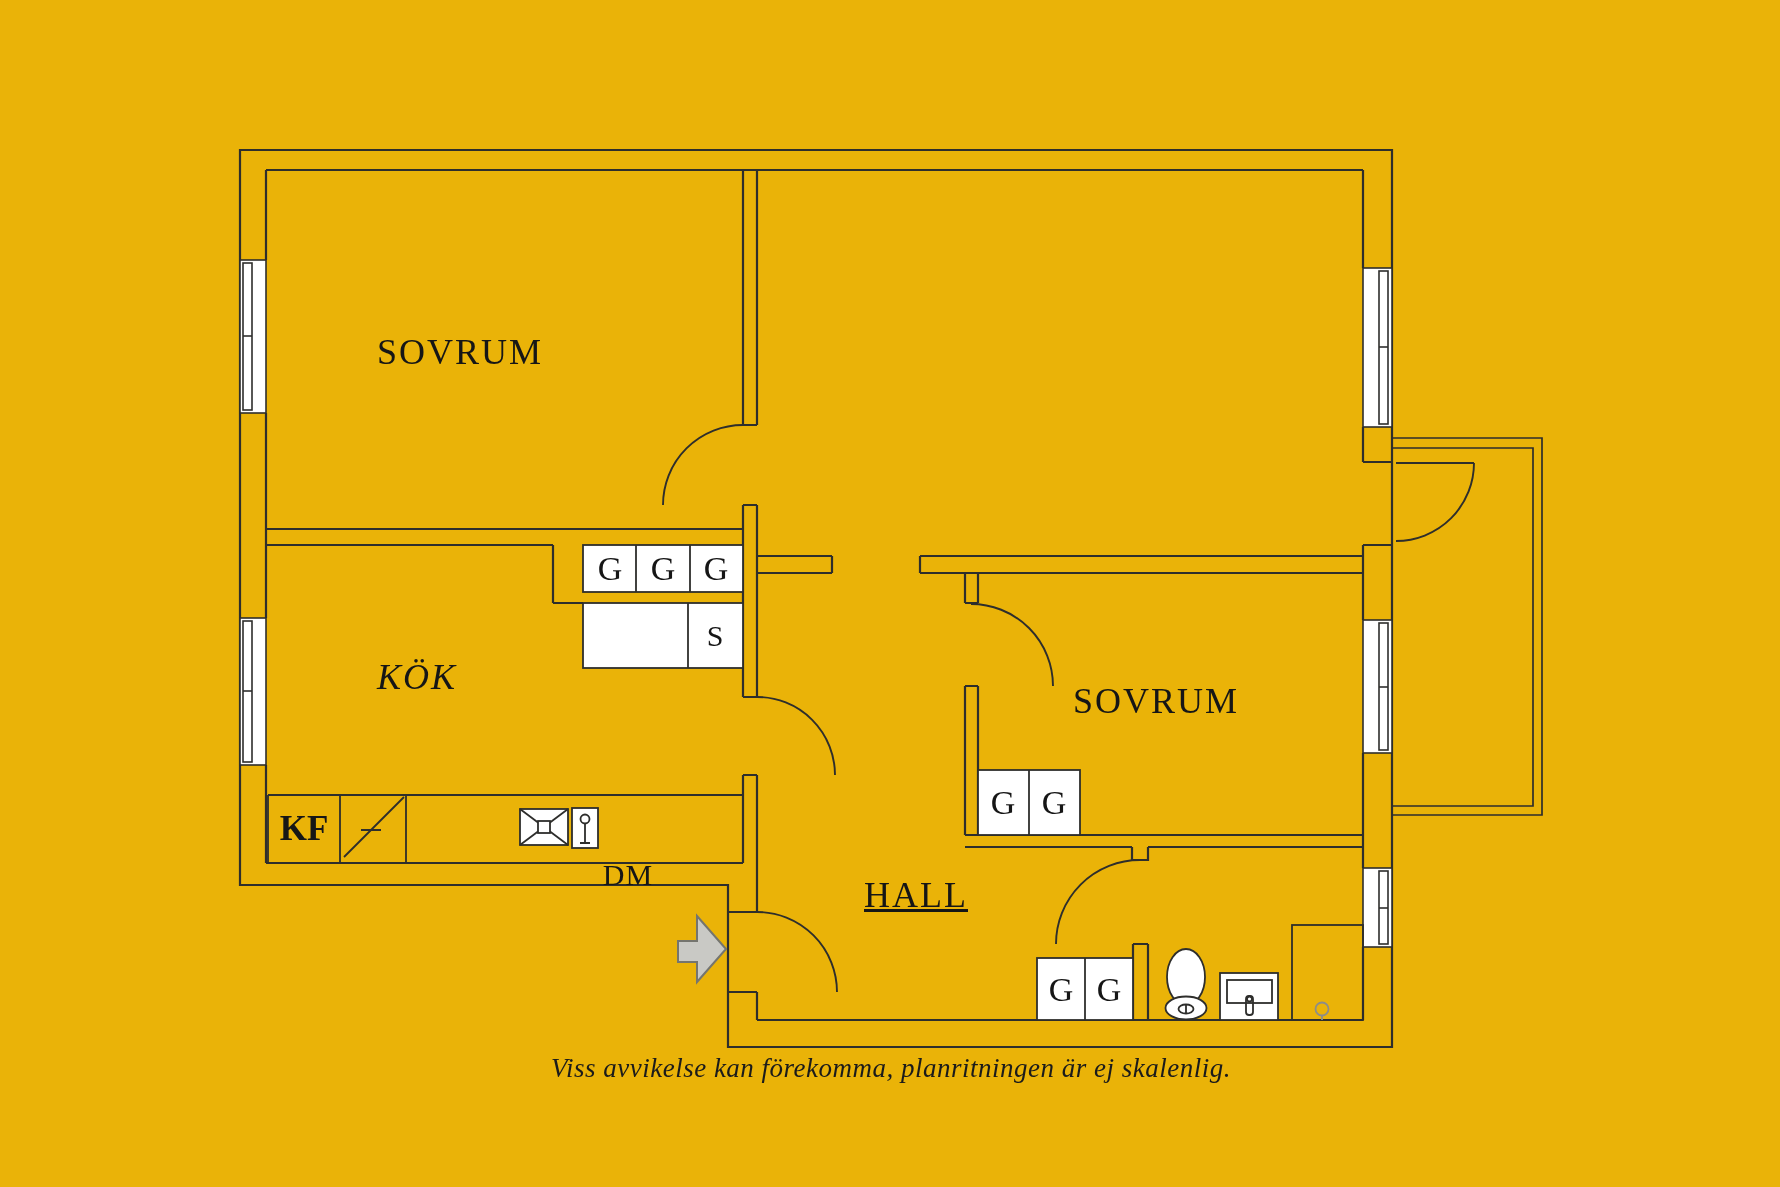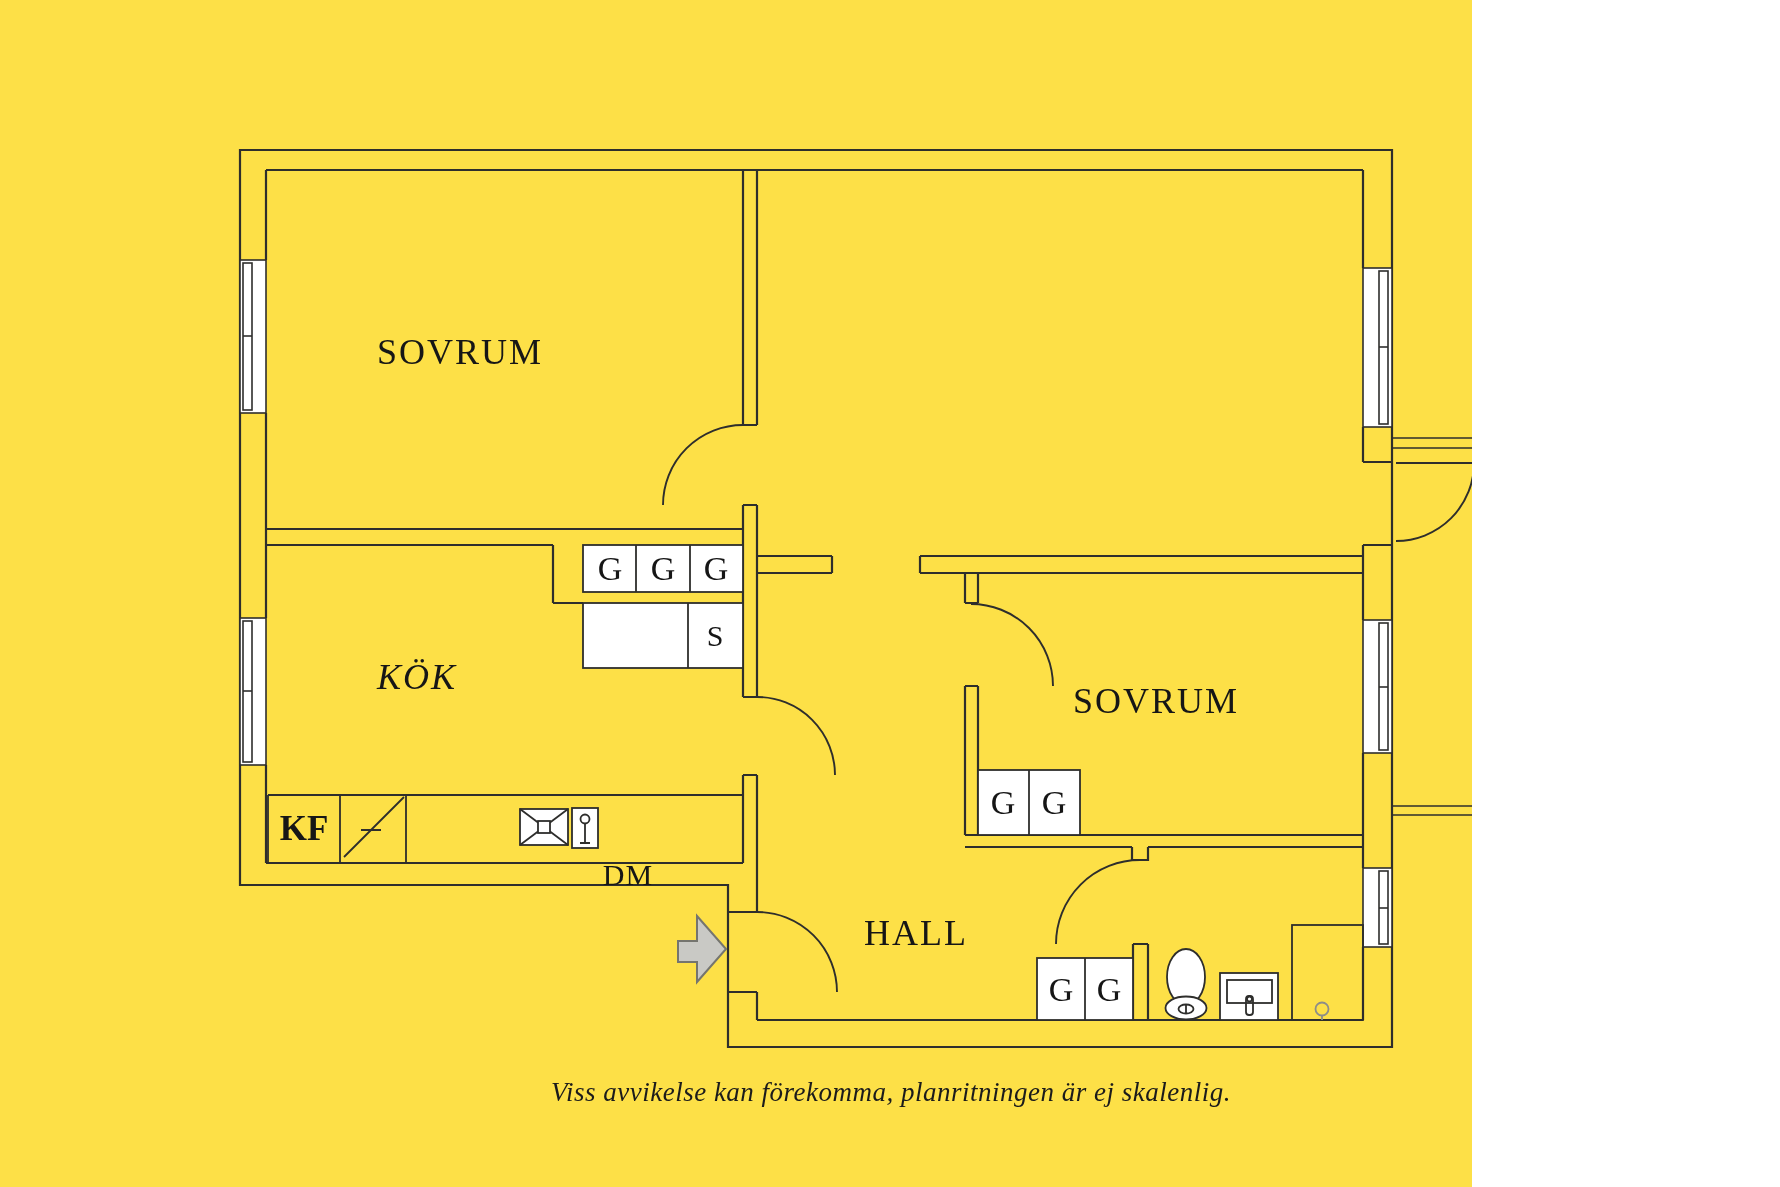--- a/index.html
+++ b/index.html
@@ -1,19 +1,19 @@
 <!DOCTYPE html>
 <html><head>
 <meta charset="utf-8">
 <style>
   html,body{margin:0;padding:0;background:#ffffff;}
   #stage{
     position:relative;
-    width:1472px;height:1187px;
-    background:#fde047;
+    width:1780px;height:1187px;
+    background:#eab308;
     font-family:"Liberation Serif", serif;
     overflow:hidden;
   }
   #plan-svg{position:absolute;left:0;top:0;}
   .lbl{
     position:absolute;
     transform:translate(-50%,-50%);
     color:#161616;
     white-space:nowrap;
     font-family:"Liberation Serif", serif;
@@ -197,28 +197,28 @@
         <circle cx="1249.5" cy="999" r="2.5"></circle>
       </g>
     </g>
 
     <polygon points="678,941 697,941 697,916 726,949 697,982 697,962 678,962" fill="#c9c9c5" stroke="#75756f" stroke-width="2"></polygon>
   </svg>
 
   <div class="lbl room-label" style="left:460px;top:352px;">SOVRUM</div>
   <div class="lbl room-label" style="left:417px;top:677px;font-style:italic;">KÖK</div>
   <div class="lbl room-label" style="left:1156px;top:701px;">SOVRUM</div>
-  <div class="lbl room-label" style="left:916px;top:933px;">HALL</div>
+  <div class="lbl room-label" style="left:916px;top:895px;text-decoration:underline;">HALL</div>
 
   <div class="lbl fixture-label" style="left:610px;top:569px;">G</div>
   <div class="lbl fixture-label" style="left:663px;top:569px;">G</div>
   <div class="lbl fixture-label" style="left:716px;top:569px;">G</div>
   <div class="lbl fixture-label small" style="left:715px;top:636px;">S</div>
   <div class="lbl fixture-label" style="left:1003px;top:803px;">G</div>
   <div class="lbl fixture-label" style="left:1054px;top:803px;">G</div>
   <div class="lbl fixture-label" style="left:1061px;top:990px;">G</div>
   <div class="lbl fixture-label" style="left:1109px;top:990px;">G</div>
 
   <div class="lbl fixture-label kf" style="left:304px;top:829px;font-weight:bold;">KF</div>
   <div class="lbl fixture-label dm" style="left:628px;top:827px;">DM</div>
 
-  <div class="lbl caption" style="left:891px;top:1092px;">Viss avvikelse kan förekomma, planritningen är ej skalenlig.</div>
+  <div class="lbl caption" style="left:891px;top:1068px;">Viss avvikelse kan förekomma, planritningen är ej skalenlig.</div>
 </div>
 
 </body></html>

